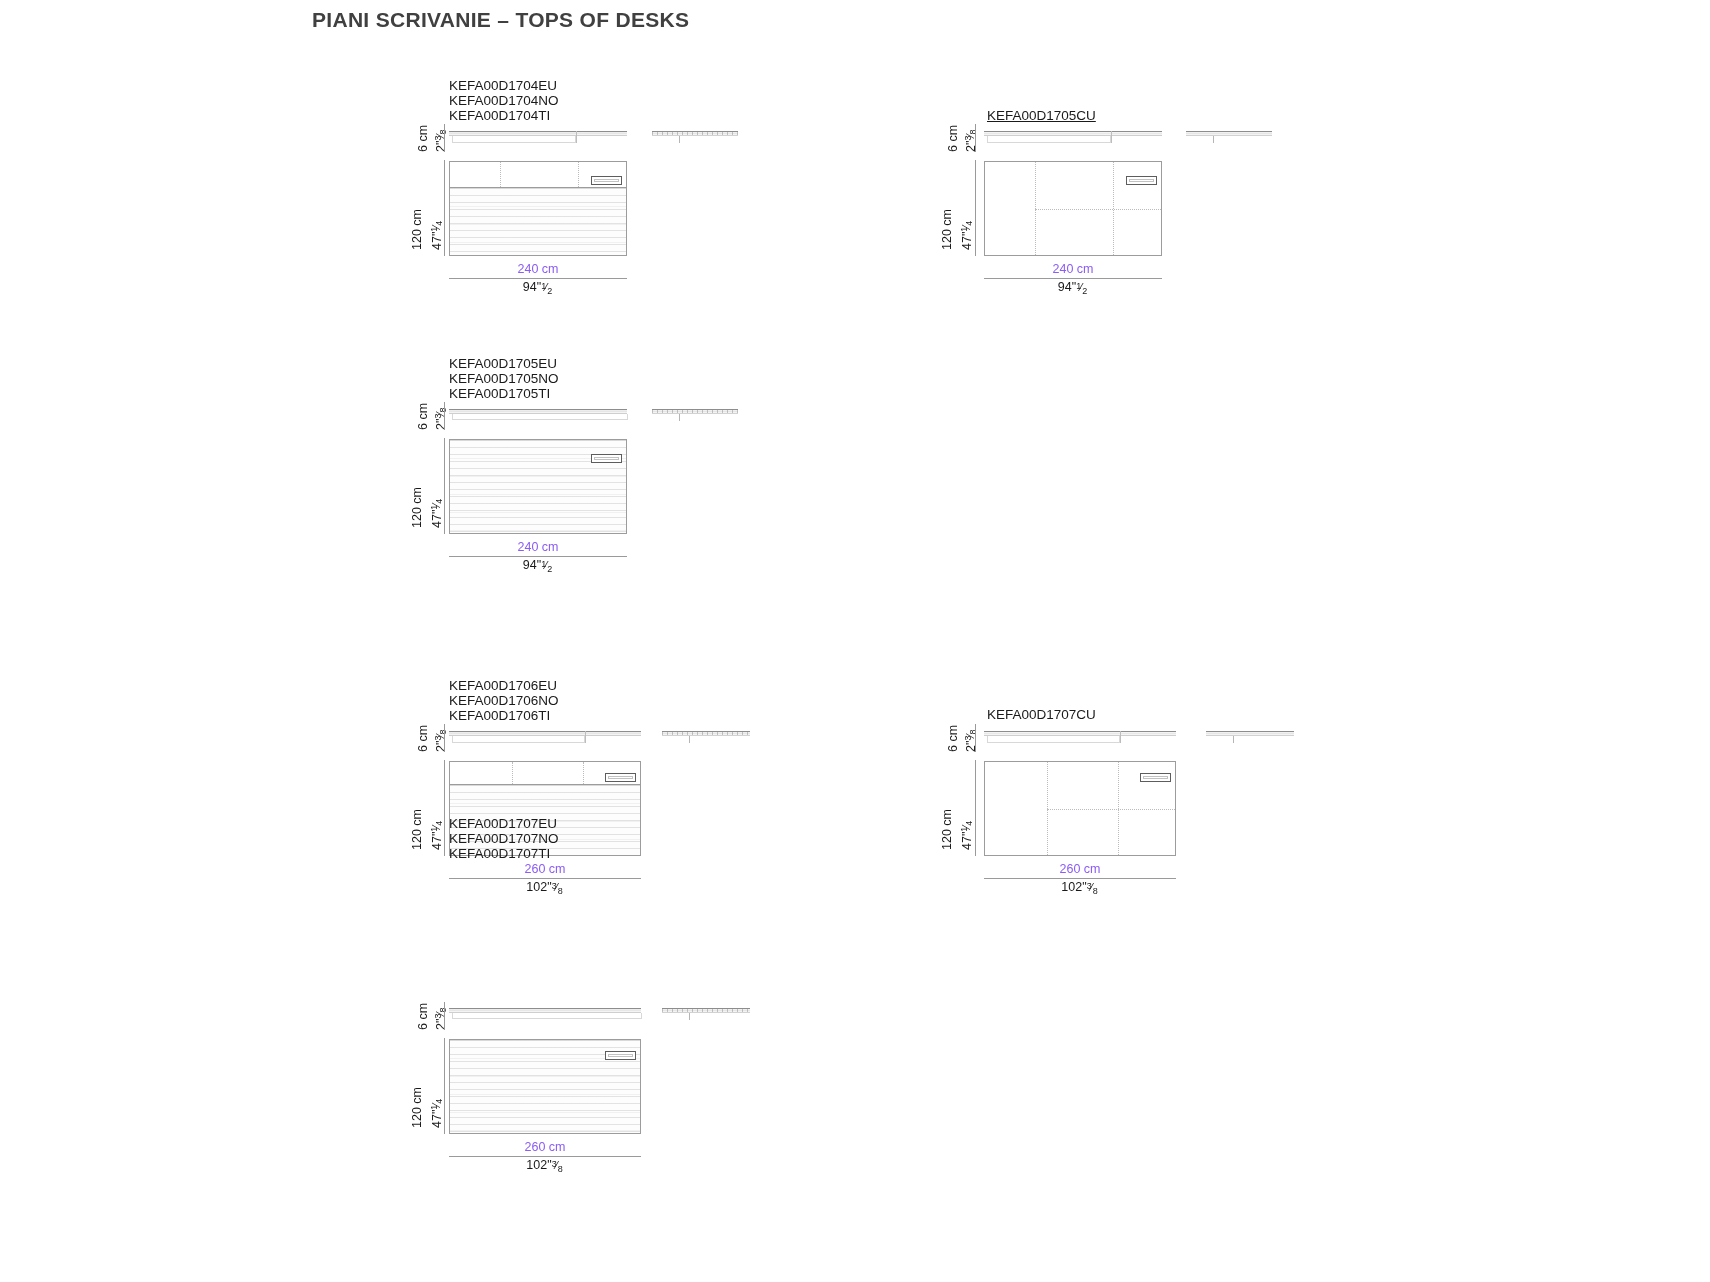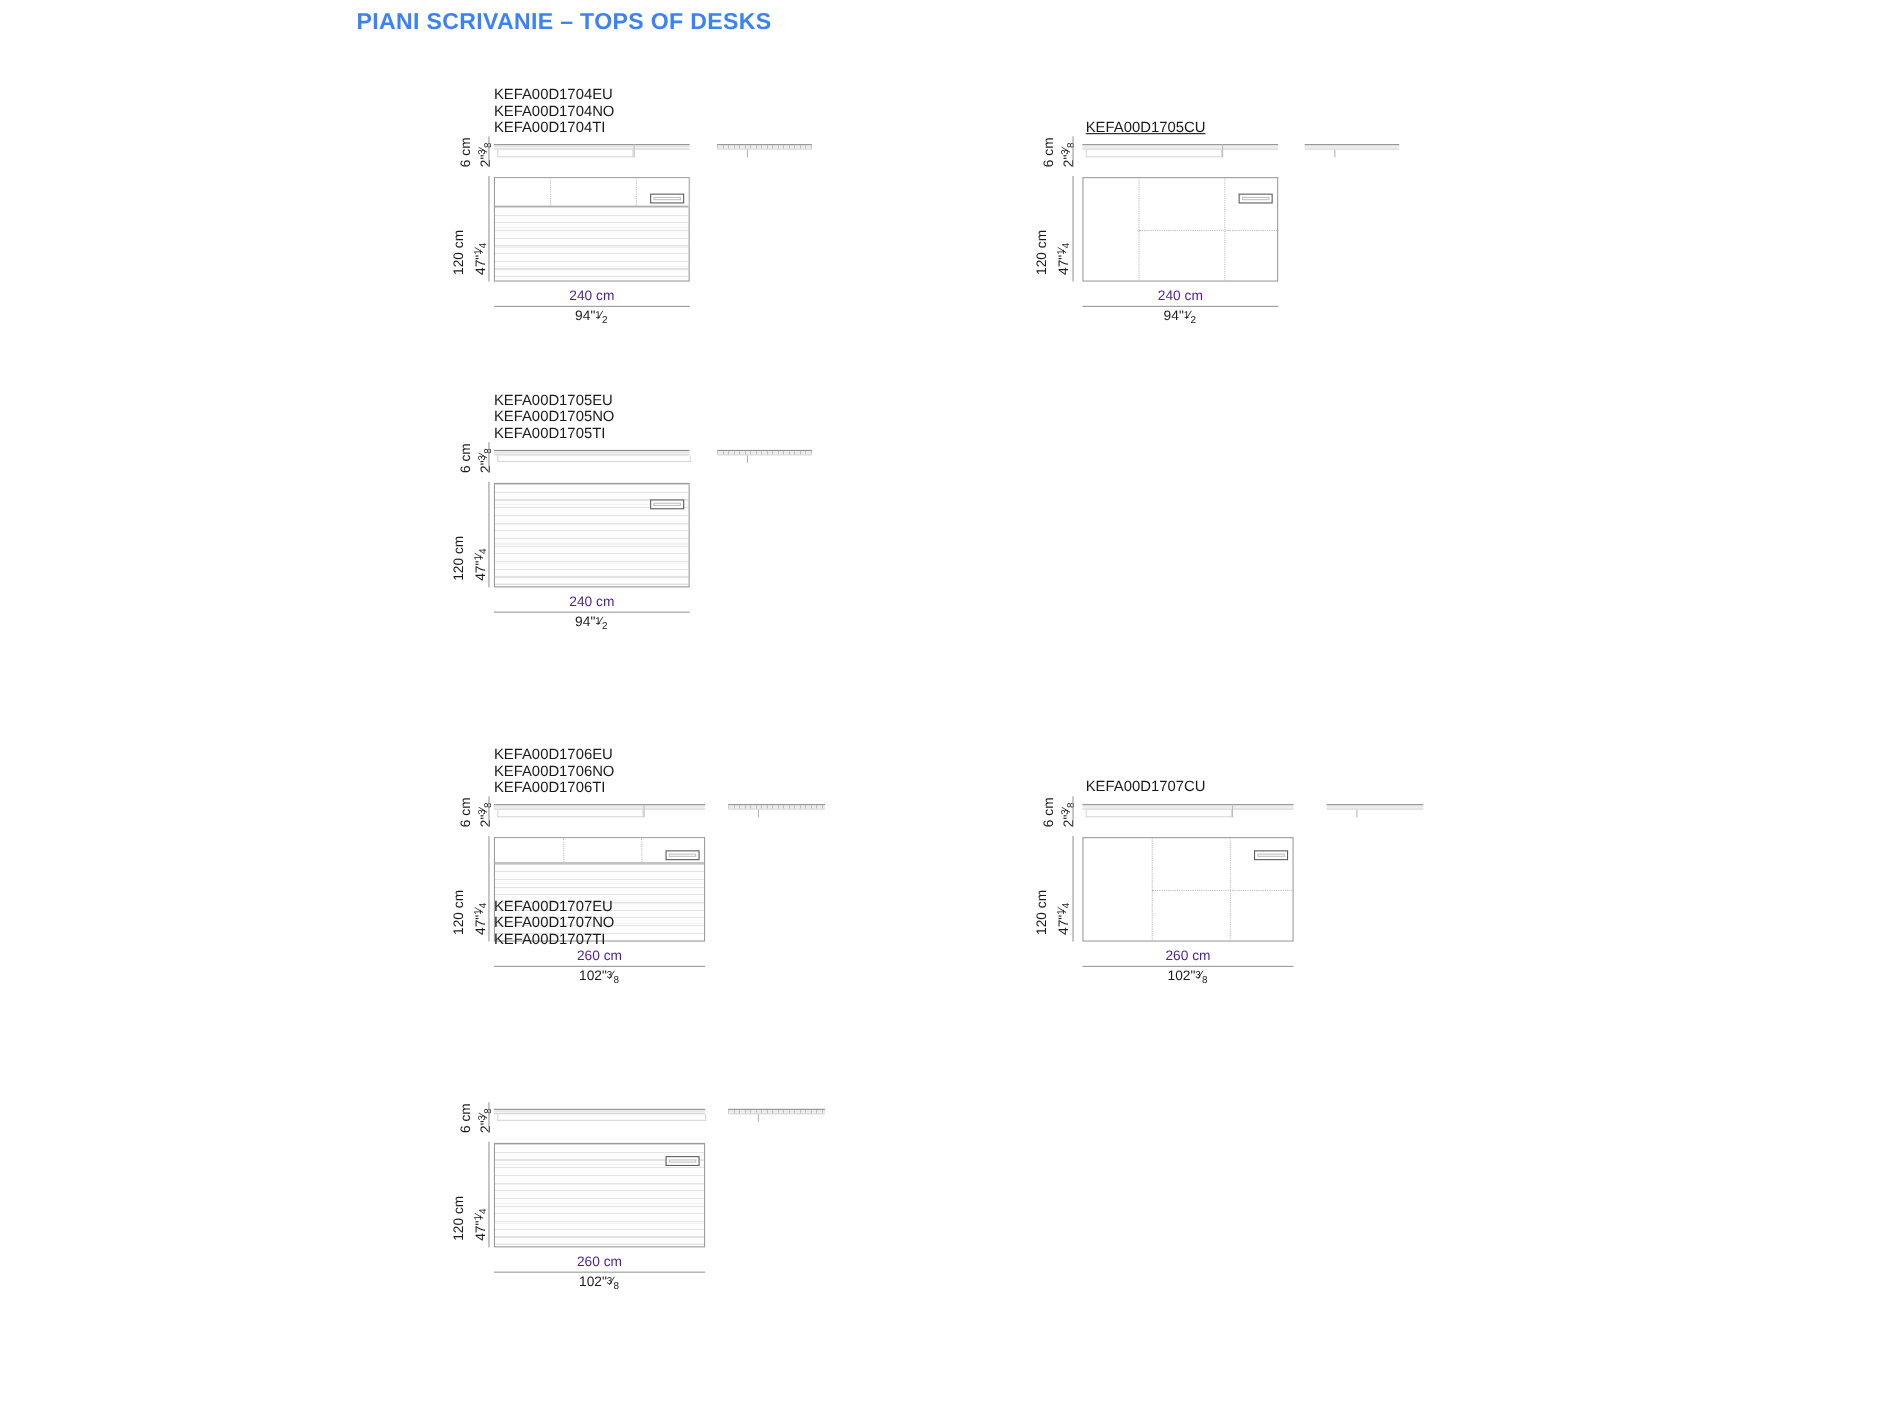--- a/index.html
+++ b/index.html
@@ -6,25 +6,25 @@
   body{
     width:1710px;height:1282px;
     background:#ffffff;
     font-family:"Liberation Sans", sans-serif;
     color:#1a1a1a;
     position:relative;
     overflow:hidden;
   }
   .page-title{
     position:absolute;
-    left:324px; top:8px;
+    left:312px; top:8px;
     font-size:21px;
     font-weight:bold;
     letter-spacing:.3px;
-    color:#3b82f6;
+    color:#404040;
     white-space:nowrap;
   }
   
   .block{position:absolute;}
   .codes{
     position:absolute;
     font-size:13.5px;
     line-height:15.2px;
     color:#1a1a1a;
     white-space:nowrap;
@@ -139,21 +139,21 @@
   }
 
   
   .hdim{
     position:absolute;
     text-align:center;
     white-space:nowrap;
   }
   .hdim .cm{
     font-size:12.5px;
-    color:#4c1d95;
+    color:#8b5cf6;
     line-height:15px;
   }
   .hdim .rule{
     height:1px;background:#9a9a9a;width:100%;
     margin:1px 0 1px 0;
   }
   .hdim .inch{
     font-size:12.5px;
     color:#1a1a1a;
     line-height:15px;

